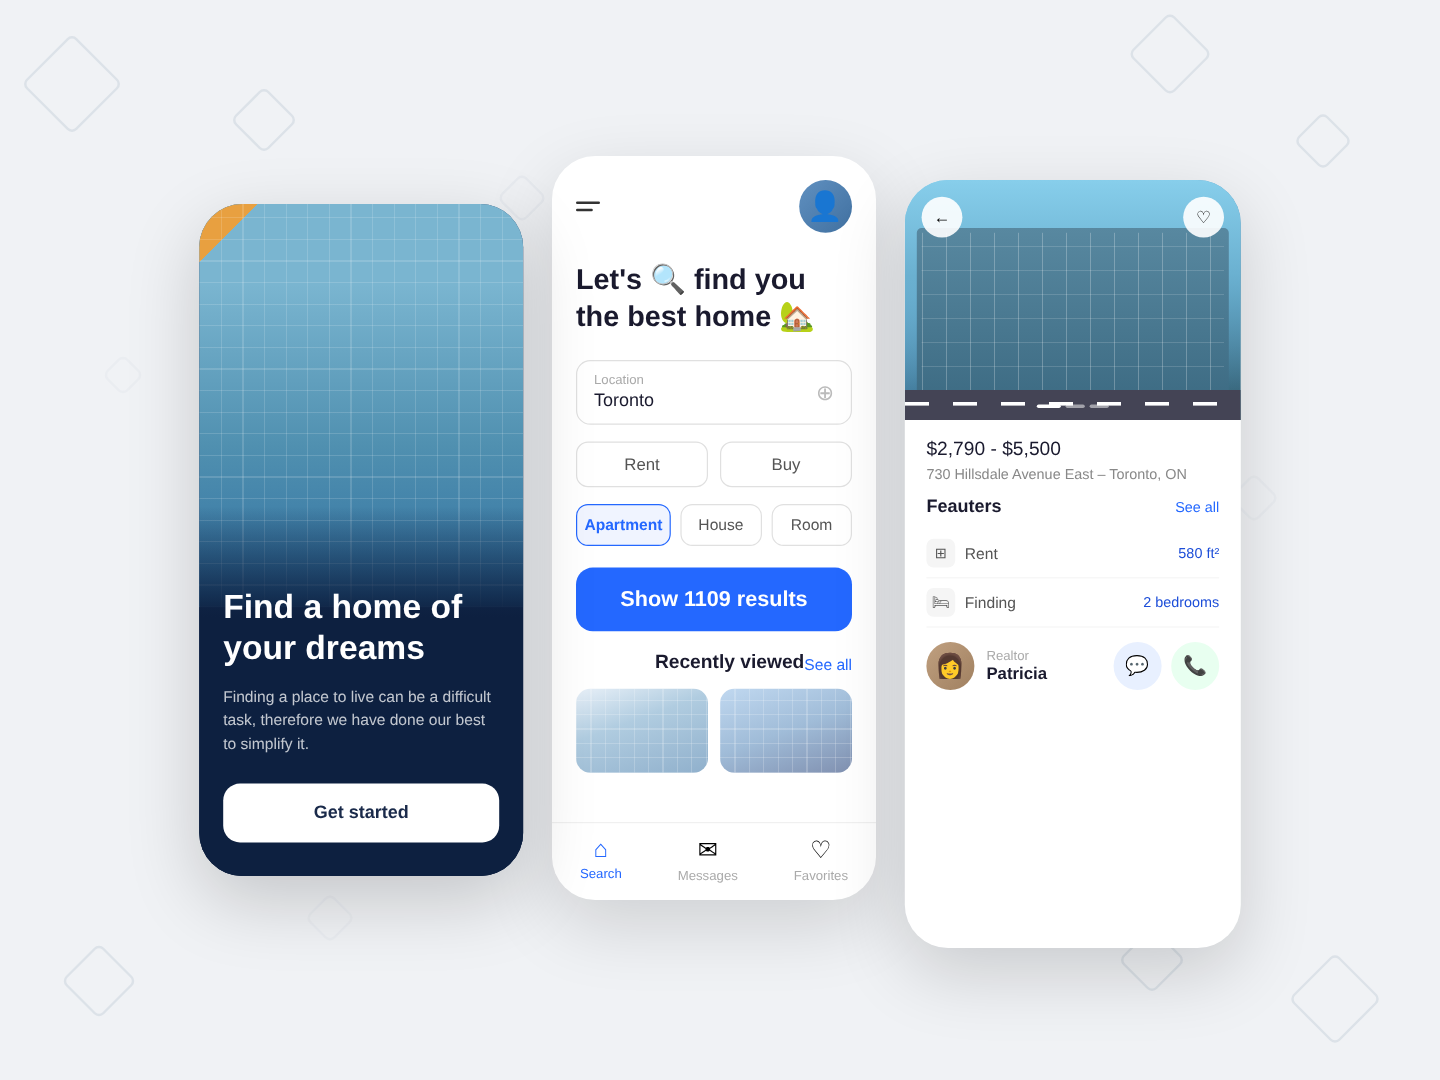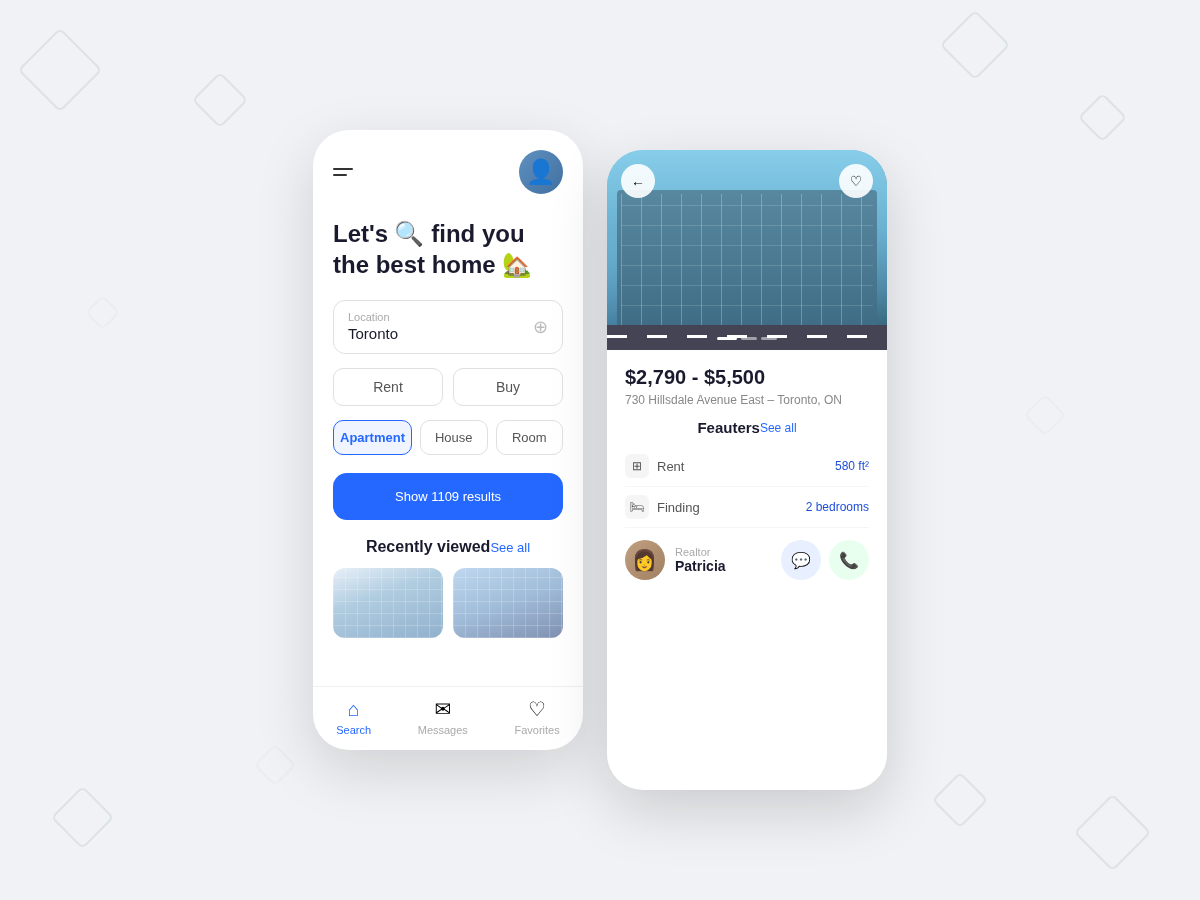--- a/index.html
+++ b/index.html
@@ -236,28 +236,28 @@
       color: #2468ff;
       font-weight: 600;
     }
     .show-results-btn {
       width: 100%;
       padding: 16px;
       background: #2468ff;
       border: none;
       border-radius: 14px;
       color: #fff;
-      font-size: 13px;
-      font-weight: 400;
+      font-size: 18px;
+      font-weight: 700;
       cursor: pointer;
       margin-bottom: 18px;
     }
     .recently-viewed-header {
       display: flex;
-      justify-content: center;
+      justify-content: flex-end;
       align-items: center;
       margin-bottom: 12px;
     }
     .recently-viewed-title {
       font-size: 16px;
       font-weight: 700;
       color: #1a1a2e;
     }
     .see-all-link {
       font-size: 13px;
@@ -424,43 +424,43 @@
     .dot.active {
       background: #fff;
       width: 20px;
     }
     .screen-3-body {
       flex: 1;
       padding: 16px 18px;
       overflow-y: hidden;
     }
     .price-range {
-      font-size: 20px;
-      font-weight: 700;
+      font-size: 16px;
+      font-weight: 400;
       color: #1a1a2e;
       margin-bottom: 4px;
     }
     .address {
       font-size: 12px;
       color: #888;
       margin-bottom: 12px;
     }
     .description {
       font-size: 12px;
       color: #666;
       line-height: 1.6;
       margin-bottom: 12px;
     }
     .show-more {
       color: #2468ff;
       cursor: pointer;
     }
     .features-header {
       display: flex;
-      justify-content: center;
+      justify-content: space-between;
       align-items: center;
       margin-bottom: 10px;
     }
     .features-title {
       font-size: 15px;
       font-weight: 700;
       color: #1a1a2e;
     }
     .see-all-features {
       font-size: 12px;
@@ -554,20 +554,32 @@
   <div class="diamond" style="bottom:60px; left:60px; width:45px;height:45px;"></div>
   <div class="diamond" style="bottom:120px; left:260px; width:30px;height:30px; opacity:0.3;"></div>
   <div class="diamond" style="bottom:80px; right:220px; width:40px;height:40px;"></div>
   <div class="diamond" style="bottom:40px; right:60px; width:55px;height:55px;"></div>
   <div class="diamond" style="top:300px; left:90px; width:25px;height:25px; opacity:0.3;"></div>
   <div class="diamond" style="top:400px; right:140px; width:30px;height:30px; opacity:0.3;"></div>
 </div>
 
 <div class="screens-container">
 
+  <div class="screen-1">
+    <div class="screen-1-bg"></div>
+    <div class="screen-1-buildings">
+      <div class="building-grid"></div>
+    </div>
+    <div class="screen-1-overlay"></div>
+    <div class="screen-1-content">
+      <div class="screen-1-title">Find a home of your dreams</div>
+      <div class="screen-1-subtitle">Finding a place to live can be a difficult task, therefore we have done our best to simplify it.</div>
+      <button class="get-started-btn">Get started</button>
+    </div>
+  </div>
 
   <div class="screen-2">
     <div class="screen-2-body">
       
       <div class="screen-2-header">
         <div class="hamburger-icon">
           <span></span>
           <span></span>
         </div>
         <div class="avatar-circle">

